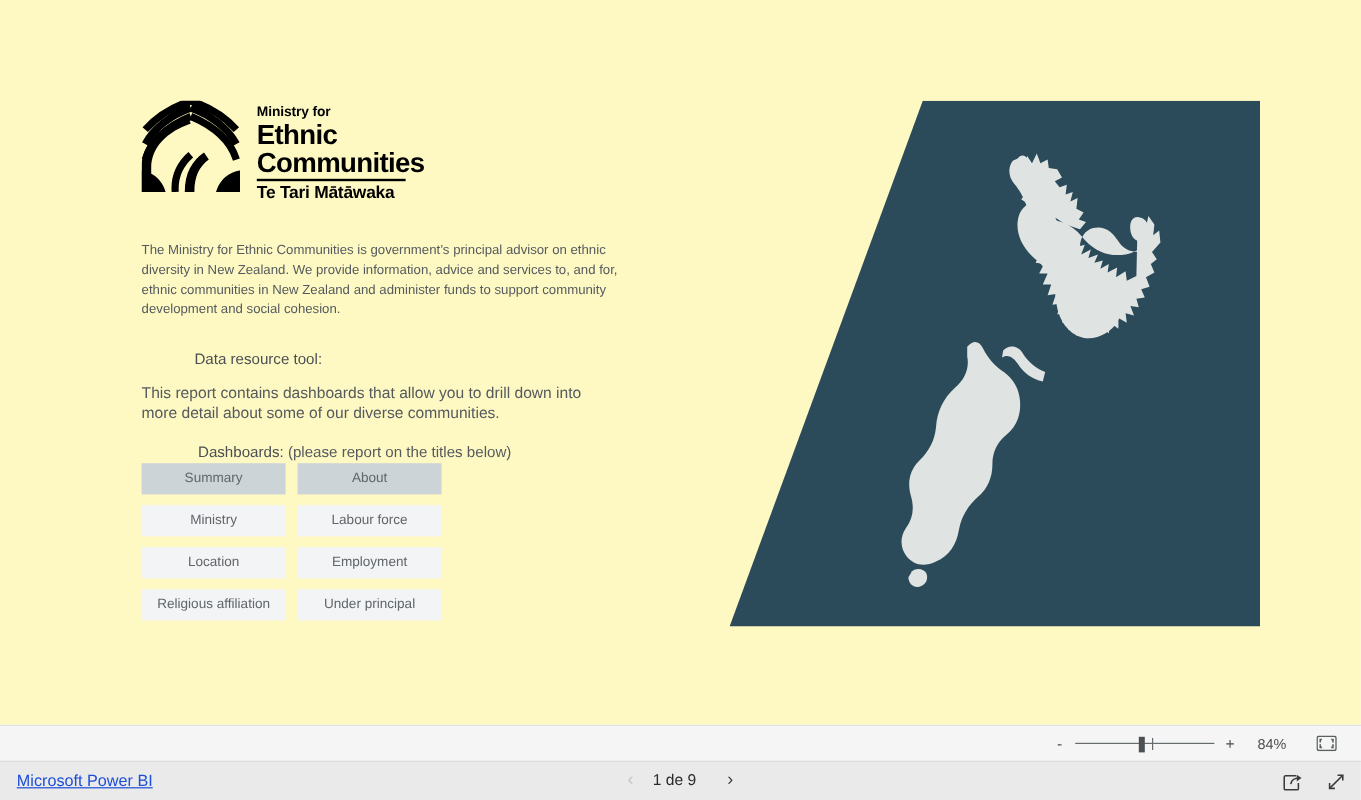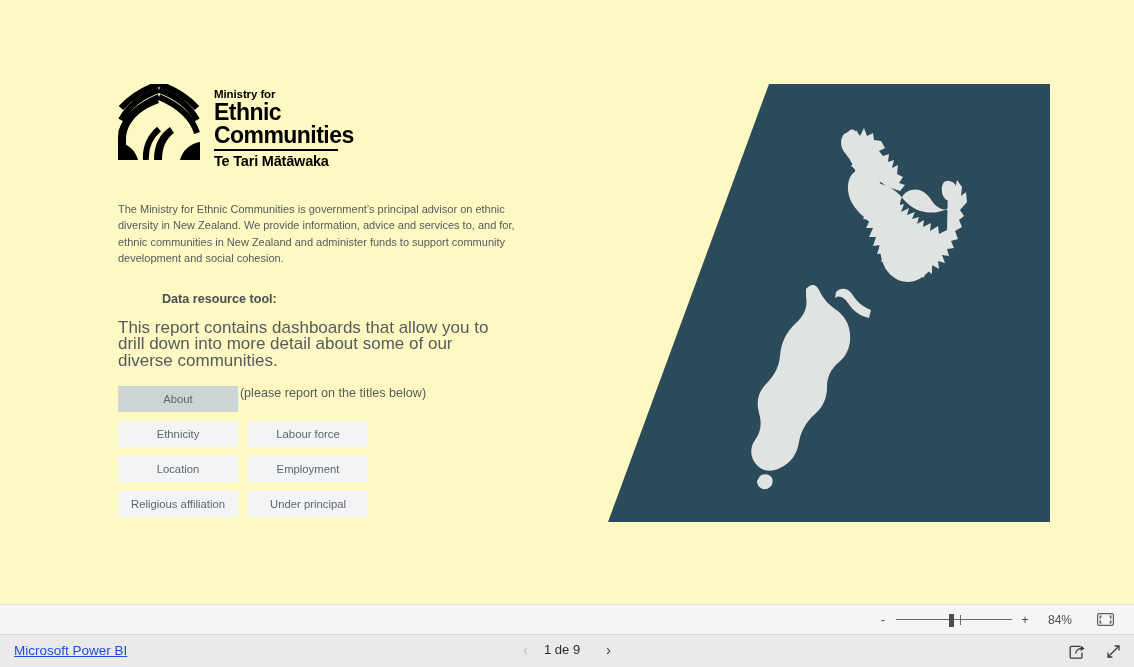--- a/index.html
+++ b/index.html
@@ -75,28 +75,28 @@
   #intro-paragraph {
     margin-top: 31px;
     width: 398px;
     font-size: 11px;
     line-height: 16.3px;
     color: #555a5e;
   }
   #section-heading {
     margin-top: 26px;
     font-size: 12.6px;
-    font-weight: bold;
+    font-weight: normal;
     color: #4a4f53;
     padding-left: 44px;
   }
   #report-desc {
     margin-top: 14px;
     width: 392px;
-    font-size: 17px;
+    font-size: 13px;
     line-height: 16.3px;
     color: #555a5e;
   }
   #dashboards-line {
     margin-top: 17px;
     font-size: 12.6px;
     color: #555a5e;
   }
   #dashboards-line .bold { font-weight: normal; color: #4a4f53; padding-left: 47px; }
 
@@ -325,25 +325,26 @@
 
     <p id="report-desc">This report contains dashboards that allow you to drill down into more detail about some of our diverse communities.</p>
 
     <div id="dashboards-line">
       <span class="bold">Dashboards:</span>
       <span>(please report on the titles below)</span>
     </div>
 
     <div id="dashboard-grid">
         <div class="dash-row">
+          <button class="dash-btn selected">Summary</button>
           <button class="dash-btn selected">About</button>
         </div>
         <div class="dash-spacer"></div>
         <div class="dash-row">
-          <button class="dash-btn">Ethnicity</button>
+          <button class="dash-btn">Ministry</button>
           <button class="dash-btn">Labour force</button>
         </div>
         <div class="dash-spacer"></div>
         <div class="dash-row">
           <button class="dash-btn">Location</button>
           <button class="dash-btn">Employment</button>
         </div>
         <div class="dash-spacer"></div>
         <div class="dash-row">
           <button class="dash-btn">Religious affiliation</button>

